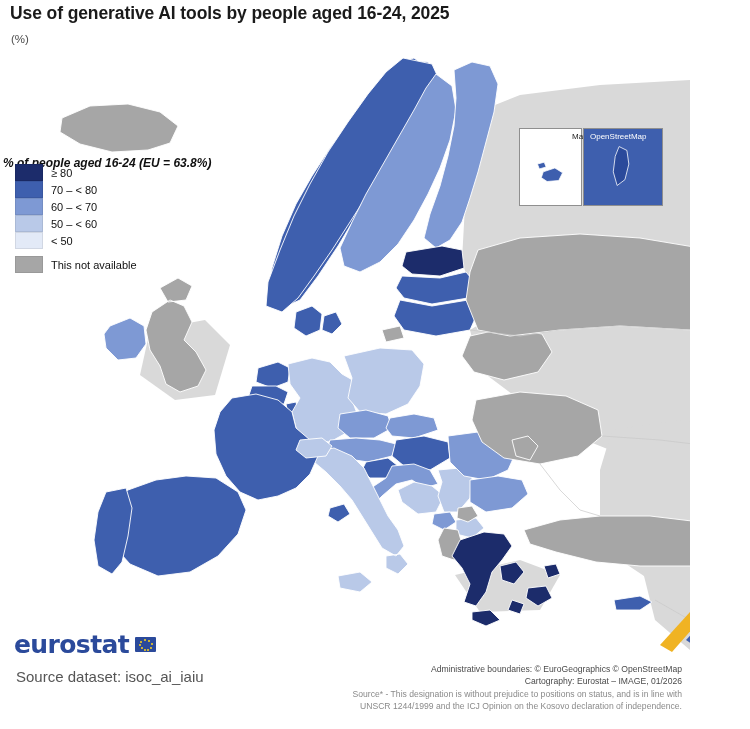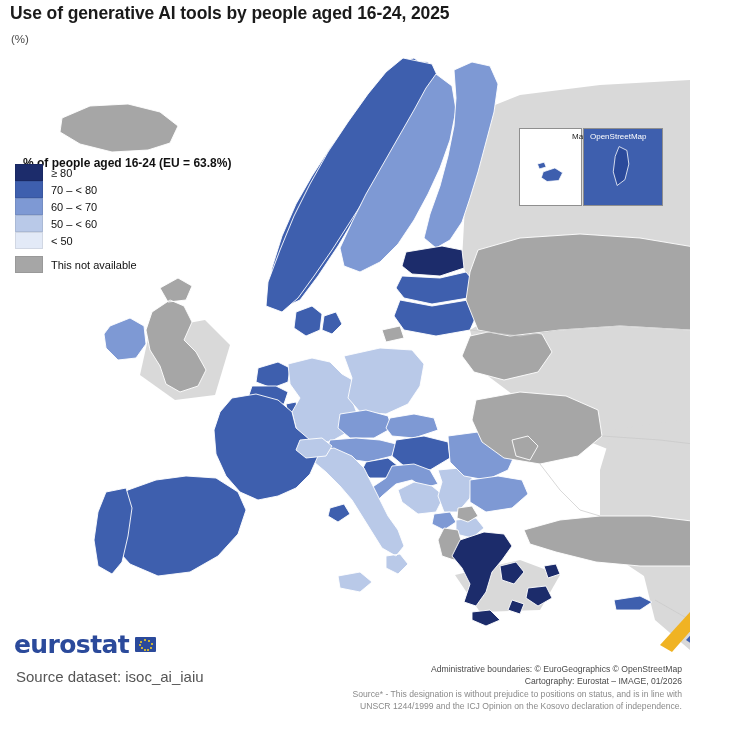--- a/index.html
+++ b/index.html
@@ -25,22 +25,22 @@
     font-size:17.5px;font-weight:bold;color:#1a1a1a;
     letter-spacing:-0.1px;
   }
   .subtitle{
     position:absolute;left:11px;top:33px;
     font-size:11.5px;color:#4d4d4d;
   }
 
   
   .legend-title{
-    position:absolute;left:23px;top:156px;
-    font-size:12px;font-weight:bold;color:#111;
+    position:absolute;left:3px;top:156px;
+    font-size:12px;font-weight:bold;color:#111;font-style:italic;
   }
   .legend{position:absolute;left:15px;top:164px;}
   .legend-row{display:flex;align-items:center;height:17px;}
   .legend-swatch{width:26px;height:15px;display:inline-block;border:1px solid rgba(0,0,0,0.08);}
   .legend-label{font-size:11px;margin-left:8px;color:#111;white-space:nowrap;}
   .legend-row.na{margin-top:7px;}
   .legend-row.na .legend-label{font-size:11px;}
 
   
   .inset{position:absolute;background:#ffffff;border:1px solid #8f8f8f;box-sizing:border-box;}

